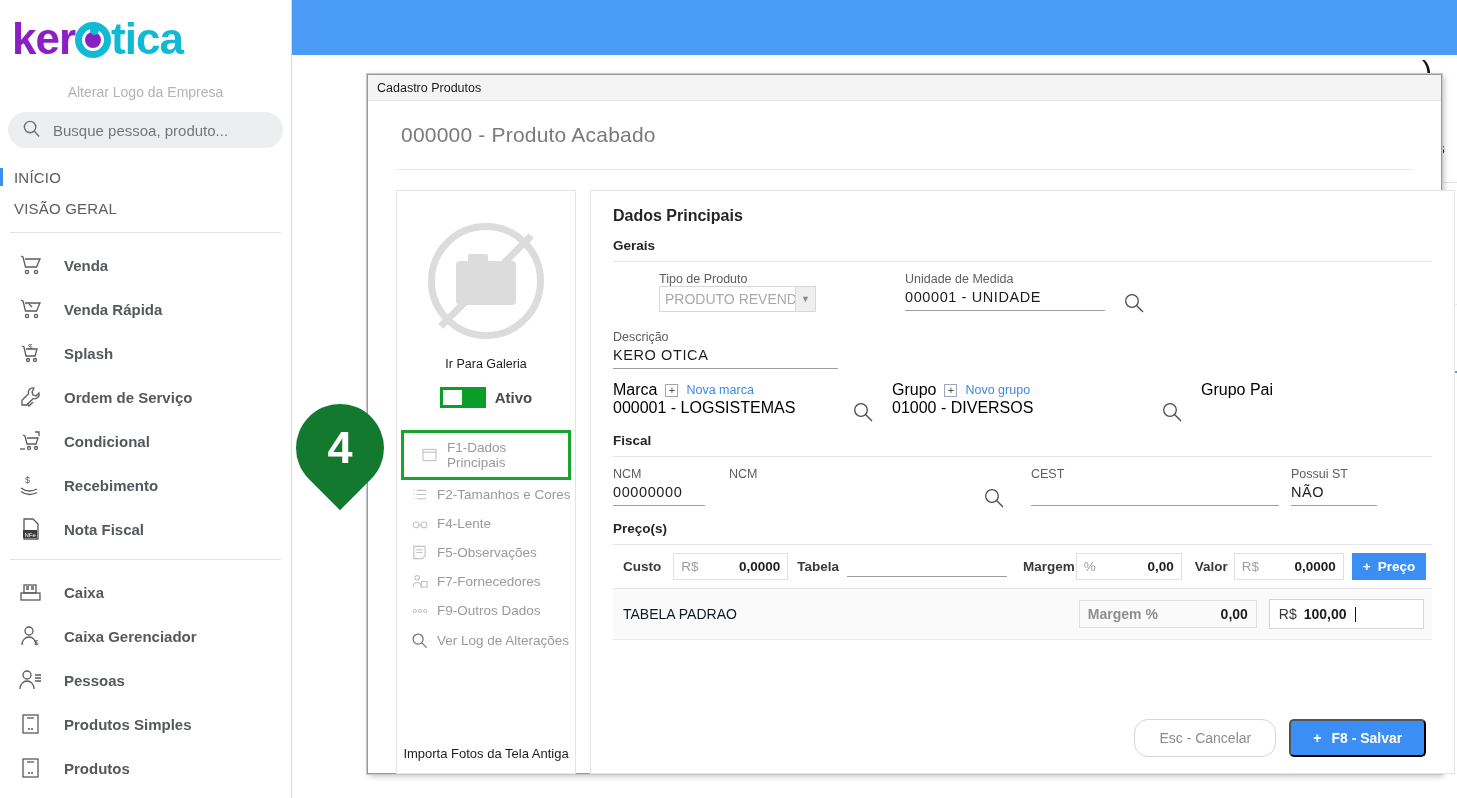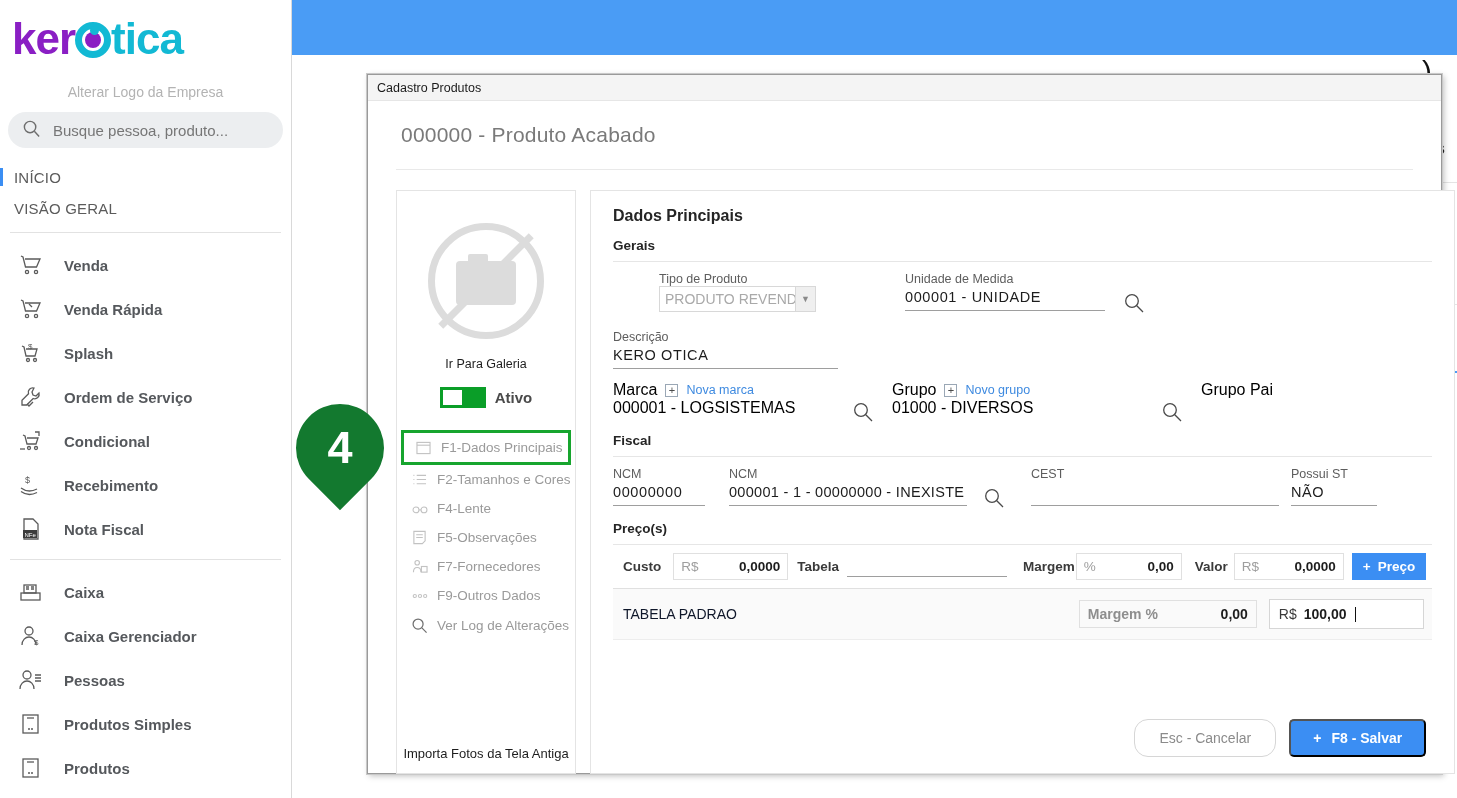--- a/index.html
+++ b/index.html
@@ -162,21 +162,21 @@
   .ativo-lbl { font-size: 15px; font-weight: bold; color: #4a4a4a; }
 
   .tabs { margin-top: 22px; }
   .tab {
     display: flex; align-items: center; gap: 9px;
     padding: 7px 0 7px 14px; font-size: 13.5px; color: #9a9a9a;
   }
   .tab .tico { width: 17px; flex: 0 0 17px; display: flex;
     align-items: center; justify-content: center; }
   .tab.sel {
-    border: 3px solid #17a52e; margin: 0 4px; padding-left: 11px;
+    border: 3px solid #17a52e; margin: 0 4px; padding-left: 17px;
     background: #fff;
   }
   .importa {
     position: absolute; left: 0; right: 0; bottom: 12px;
     text-align: center; font-size: 13px; color: #1d1d1d;
   }
 
   
   .rpane {
     flex: 1; border: 1px solid #e4e4e4; background: #fff;
@@ -682,21 +682,20 @@
             <div class="sect-rule"></div>
 
             <div class="row" style="margin-top:10px; align-items:flex-start;">
               <div class="field" style="width:92px;">
                 <div class="flabel">NCM</div>
                 <div class="fval">00000000</div>
               </div>
 
               <div class="field" style="width:238px; margin-left:24px;">
                 <div class="flabel">NCM</div>
-                <div class="fval" style="letter-spacing:.3px;">000001 - 1 - 00000000 - INEXISTE</div>
               </div>
               <div style="margin-left:16px; margin-top:20px;">
                 <svg width="22" height="22" viewBox="0 0 22 22" fill="none" stroke="#4a4a4a" stroke-width="1.3">
                     <circle cx="9" cy="9" r="6.3"></circle>
                     <line x1="13.8" y1="13.8" x2="20" y2="20"></line>
                   </svg>
               </div>
 
               <div class="field" style="width:248px; margin-left:26px;">
                 <div class="flabel">CEST</div>

